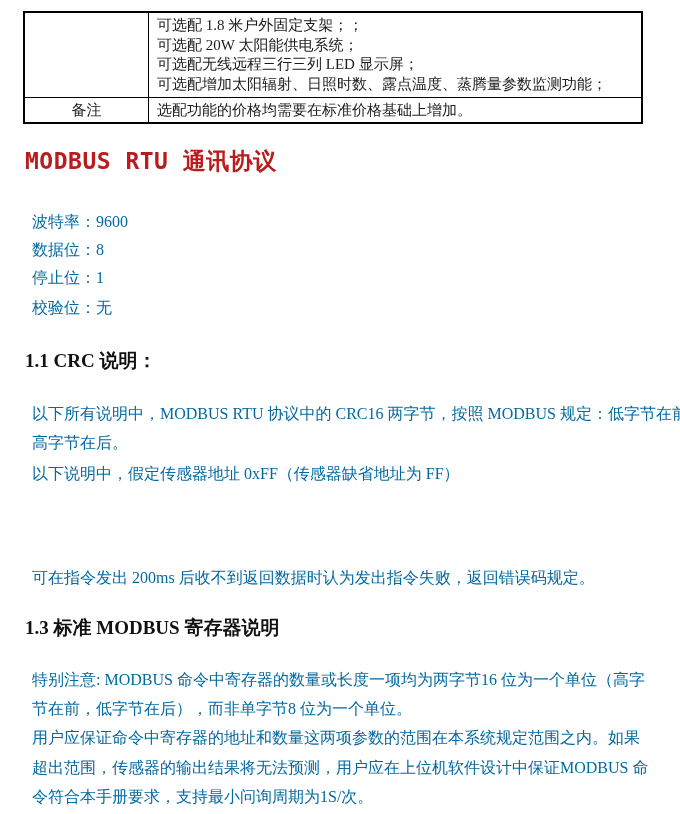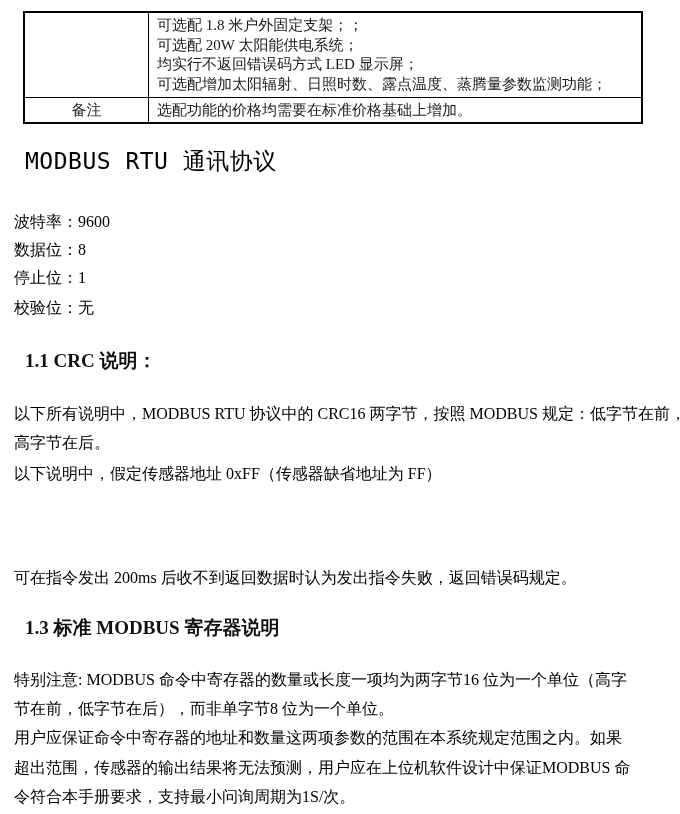--- a/index.html
+++ b/index.html
@@ -54,35 +54,35 @@
     overflow: hidden;
   }
 
   
   .doc-title {
     position: absolute;
     left: 25px;
     top: 146px;
     margin: 0;
     font-size: 23px;
-    font-weight: 400;
+    font-weight: 700;
     letter-spacing: 0.5px;
-    color: #000000;
+    color: #b91c1c;
     font-family: "DejaVu Sans Mono", "DejaVu Sans", sans-serif;
     white-space: nowrap;
   }
 
   
   .pline {
     position: absolute;
-    left: 14px;
+    left: 32px;
     font-size: 16px;
     line-height: 20px;
     white-space: nowrap;
-    color: #000000;
+    color: #0369a1;
   }
   .hline {
     position: absolute;
     left: 25px;
     font-size: 19px;
     line-height: 20px;
     font-weight: 700;
     white-space: nowrap;
     color: #111;
   }
@@ -92,21 +92,21 @@
 
 <div class="page">
 
   <table class="doc-table">
     <tbody>
       <tr class="row-options">
         <td class="cell-label"></td>
         <td class="cell-content">
           <div class="opt-line">可选配 1.8 米户外固定支架；；</div>
           <div class="opt-line">可选配 20W 太阳能供电系统；</div>
-          <div class="opt-line">均实行不返回错误码方式 LED 显示屏；</div>
+          <div class="opt-line">可选配无线远程三行三列 LED 显示屏；</div>
           <div class="opt-line">可选配增加太阳辐射、日照时数、露点温度、蒸腾量参数监测功能；</div>
         </td>
       </tr>
       <tr class="row-note">
         <td class="cell-label">备注</td>
         <td class="cell-content">
           <div class="note-line">选配功能的价格均需要在标准价格基础上增加。</div>
         </td>
       </tr>
     </tbody>

